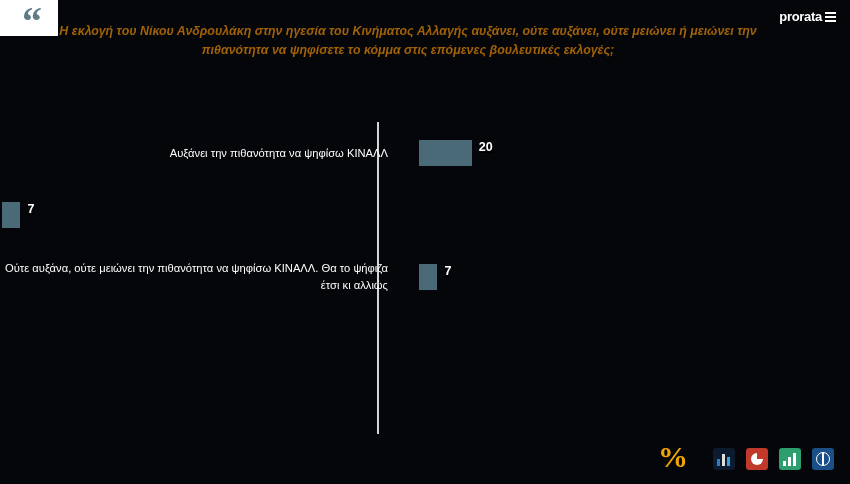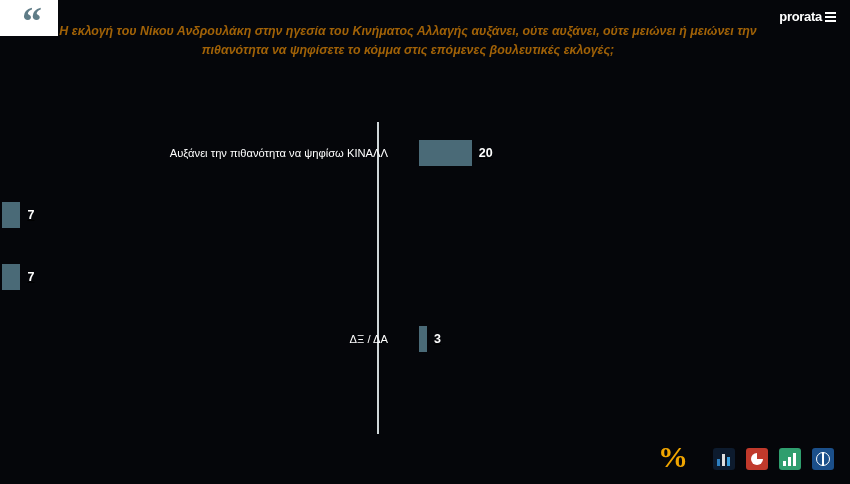--- a/index.html
+++ b/index.html
@@ -117,21 +117,20 @@
     box-sizing: border-box;
     padding-right: 29px;
     text-align: right;
     color: #ffffff;
     font-size: 11.2px;
     line-height: 1.5;
   }
   .bar-wrap {
     flex: 1;
     display: flex;
-    align-items: center;
     padding-left: 2px;
     text-decoration: underline;
   }
   .bar {
     height: 26px;
     background: #4a6a77;
   }
   .bar-value {
     color: #ffffff;
     font-size: 12.5px;
@@ -250,34 +249,28 @@
       </div>
 
       <div class="row">
         <div class="bar-wrap">
           <div class="bar" style="width: 18.48px;"></div>
           <div class="bar-value">7</div>
         </div>
       </div>
 
       <div class="row">
+        <div class="row-label">Ούτε αυξάνα, ούτε μειώνει την πιθανότητα να ψηφίσω ΚΙΝΑΛΛ. Θα το ψήφιζα έτσι κι αλλιώς</div>
         <div class="bar-wrap">
           <div class="bar" style="width: 18.48px;"></div>
           <div class="bar-value">7</div>
         </div>
       </div>
 
 
-      <div class="row">
-        <div class="row-label">ΔΞ / ΔΑ</div>
-        <div class="bar-wrap">
-          <div class="bar" style="width: 7.92px;"></div>
-          <div class="bar-value">3</div>
-        </div>
-      </div>
 
     </div>
   </div>
 
   <div class="footer">
     <span class="percent-icon">%</span>
     <span class="ic ic-bars">
         <i></i>
         <i></i>
         <i></i>

